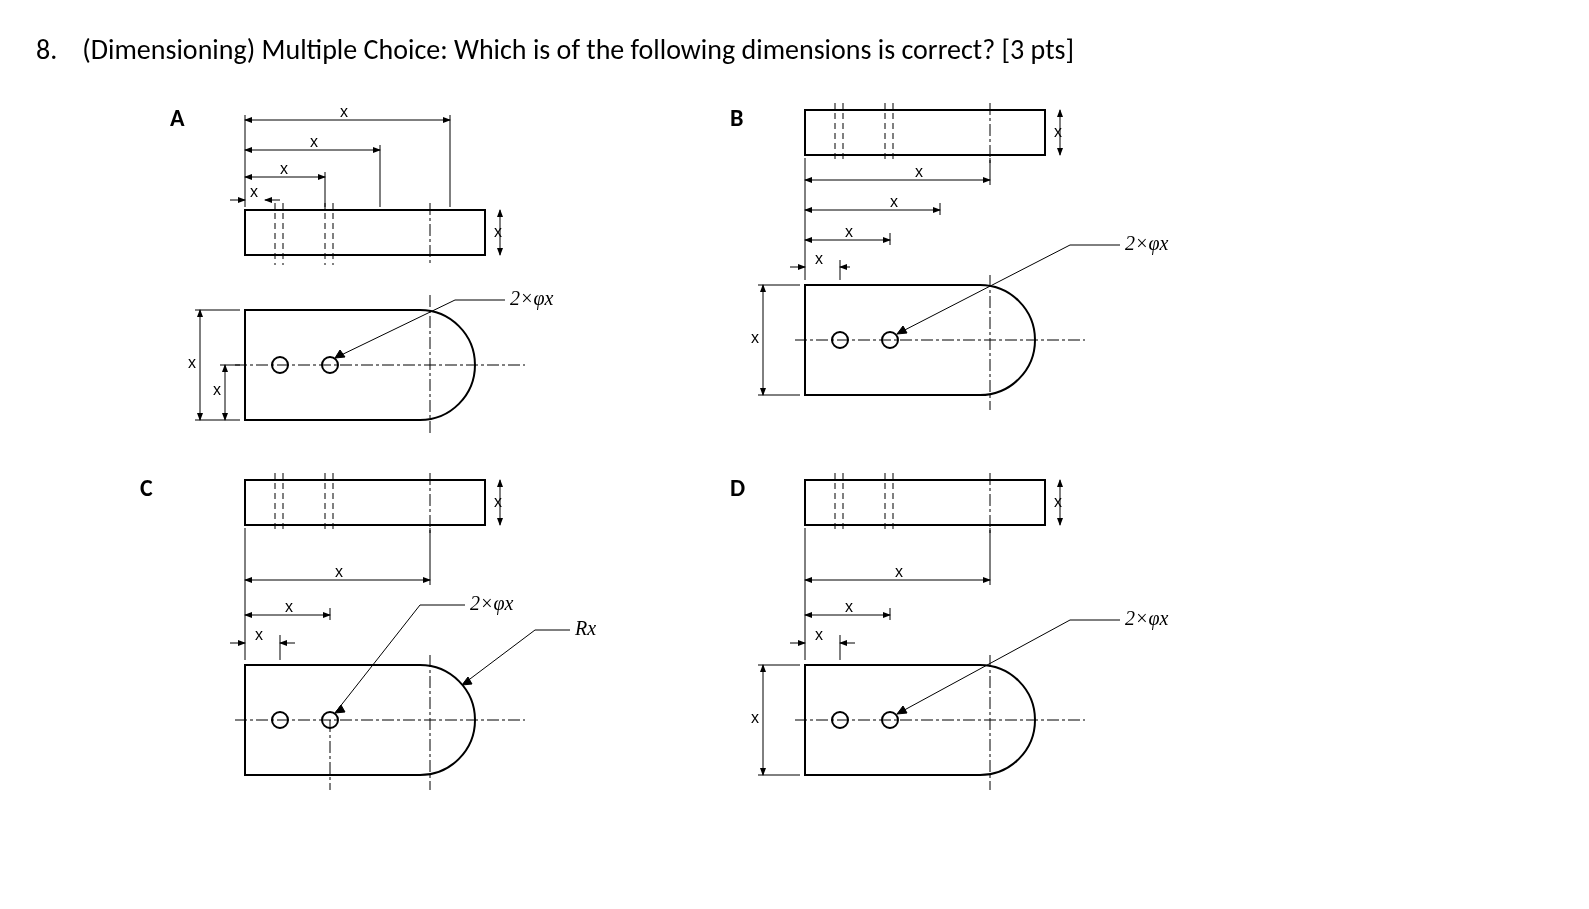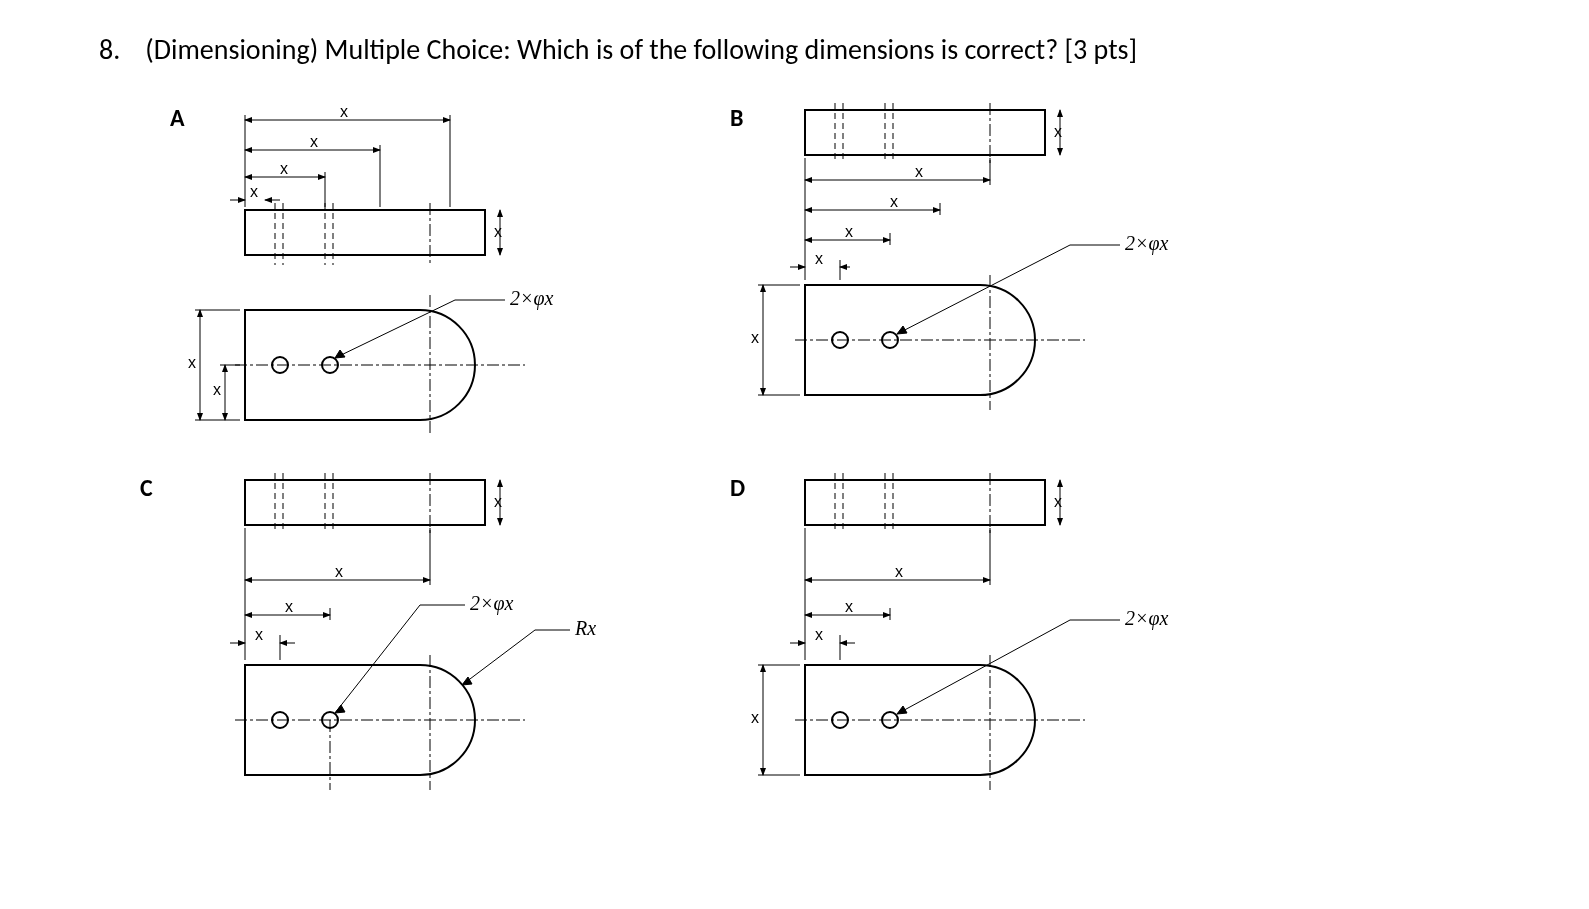--- a/index.html
+++ b/index.html
@@ -1,16 +1,16 @@
 <!DOCTYPE html>
 <html><head>
 <meta charset="utf-8">
 <style>
   html,body{margin:0;padding:0;background:#fff;font-family:Calibri,Arial,sans-serif;color:#000}
-  .page{width:1589px;height:909px;position:relative;padding:30px 99px;box-sizing:border-box}
+  .page{width:1589px;height:909px;position:relative;padding:30px 36px;box-sizing:border-box}
   .q{font-size:28px;line-height:1.4}
   .qnum{display:inline-block;width:40px}
   .grid{position:absolute;left:140px;top:95px;width:1300px;height:780px}
   .cell{position:absolute;width:600px;height:370px}
   .cellA{left:0;top:0}
   .cellB{left:560px;top:0}
   .cellC{left:0;top:370px}
   .cellD{left:560px;top:370px}
   .lbl{position:absolute;font-weight:600;font-size:24px;left:30px;top:8px}
   svg{position:absolute}

